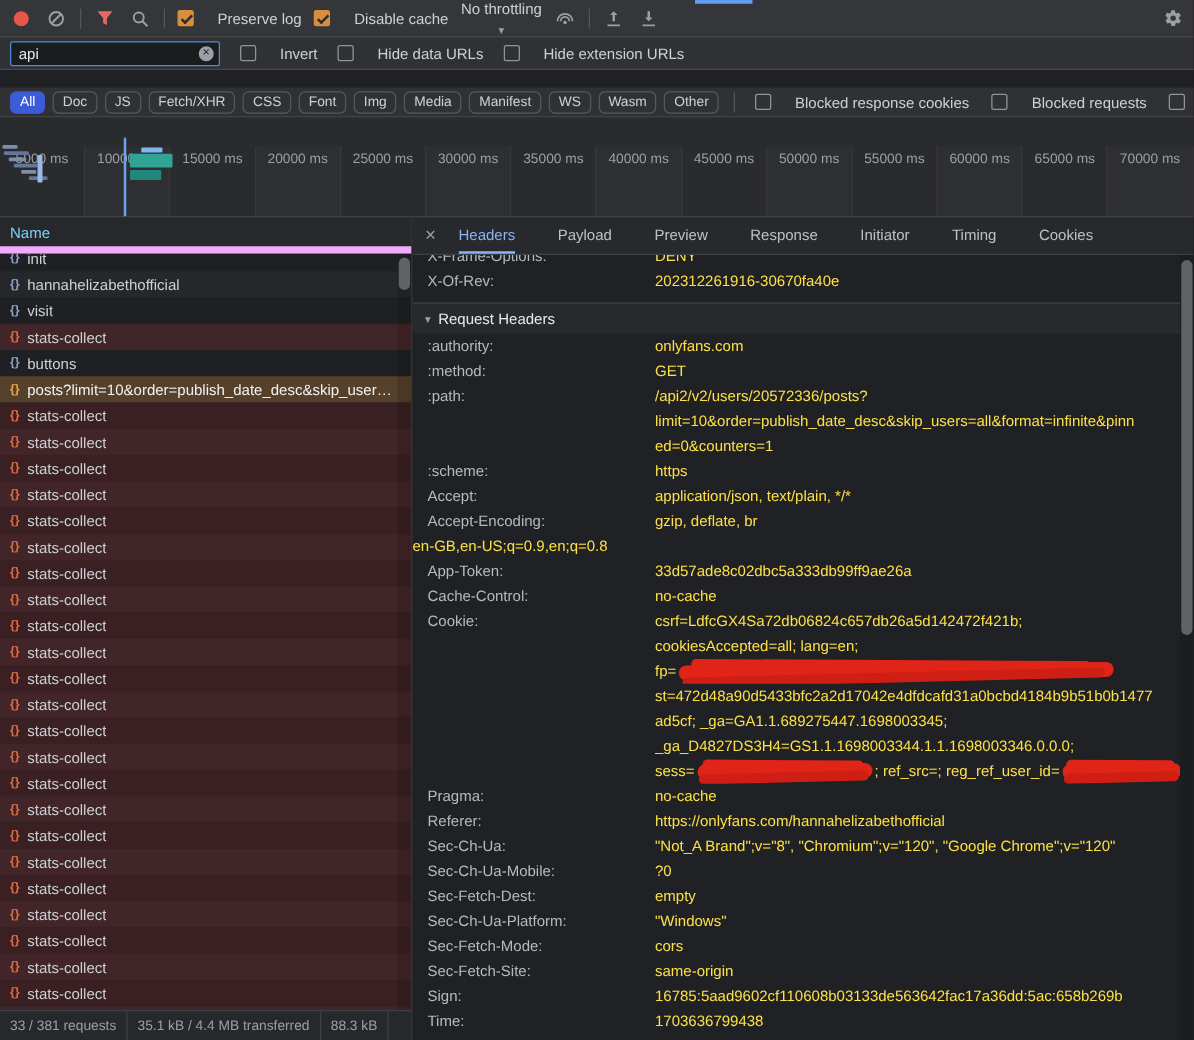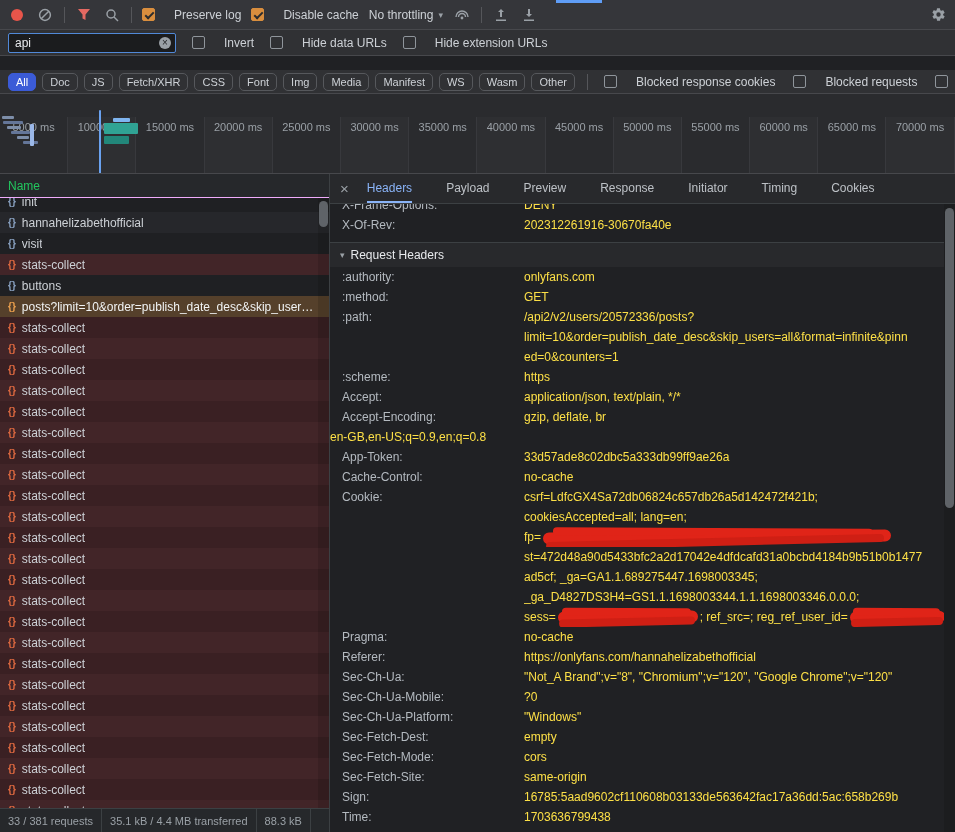--- a/index.html
+++ b/index.html
@@ -13,21 +13,21 @@
   .topstrip{position:absolute;top:0;left:556px;width:46px;height:3px;background:#5f9df6;}
   .tbtn{display:flex;align-items:center;justify-content:center;width:18px;height:18px;cursor:pointer;flex:0 0 auto;}
   .record{width:12px;height:12px;border-radius:50%;background:#e8554a;}
   .divider{width:1px;height:16px;background:#55565a;flex:0 0 1px;}
   .cb-wrap{display:inline-flex;align-items:center;gap:19px;color:#cdd1d6;font-size:12px;cursor:pointer;white-space:nowrap;}
   .cb{position:relative;width:13px;height:13px;border:1px solid #8f959b;border-radius:2px;background:transparent;
       display:inline-block;box-sizing:border-box;flex:0 0 13px;}
   .cb.checked{background:#d98e3e;border-color:#d98e3e;}
   .cb.checked::after{content:"";position:absolute;left:3.5px;top:0.5px;width:3px;height:7px;
       border:solid #2b2c2e;border-width:0 2px 2px 0;transform:rotate(45deg);}
-  .dropdown{display:flex;align-items:center;gap:5px;color:#cdd1d6;font-size:12px;cursor:pointer;white-space:nowrap;}
+  .dropdown{display:flex;align-items:center;gap:5px;color:#cdd1d6;font-size:12px;cursor:pointer;white-space:nowrap;flex-direction:column;}
   .caret{font-size:9px;color:#9aa0a6;}
   .spacer{flex:1;}
   .gear{cursor:pointer;}
 
   
   .filter-row{height:26px;background:#303134;border-bottom:1px solid #47484c;display:flex;align-items:center;
               gap:16px;padding:0 8px;flex:0 0 26px;box-sizing:border-box;}
   .finput-wrap{position:relative;flex:0 0 auto;}
   .filter-input{width:142px;height:18px;background:#1b1c1e;border:1px solid #5189d8;border-radius:2px;color:#e8eaed;
                 font-size:12px;padding:0 18px 0 6px;outline:none;font-family:inherit;box-sizing:content-box;}
@@ -51,21 +51,21 @@
   .ov-label{font-size:11px;color:#9aa0a6;line-height:16px;white-space:nowrap;}
   #overview-bars{position:absolute;left:0;top:16px;right:0;bottom:0;}
   .ov-bar{position:absolute;border-radius:1px;}
 
   
   .main{display:flex;flex:1;height:672px;overflow:hidden;}
 
   
   .left{width:330px;flex:0 0 330px;border-right:1px solid #3c4043;display:flex;flex-direction:column;background:#202124;
         position:relative;box-sizing:border-box;}
-  .name-header{height:23px;flex:0 0 23px;border-bottom:1px solid #f0abfc;background:#26282b;color:#22c55e;font-size:12px;
+  .name-header{height:23px;flex:0 0 23px;border-bottom:6px solid #f0abfc;background:#26282b;color:#7dd3fc;font-size:12px;
                display:flex;align-items:center;padding-left:8px;text-align:center;}
   .list-clip{flex:1;overflow:hidden;position:relative;}
   #request-list{margin-top:-7px;}
   .req-row{height:21px;display:flex;align-items:center;gap:6px;padding:0 14px 0 8px;font-size:12px;color:#cdd1d6;cursor:pointer;}
   .req-row.even{background:#1f2023;}
   .req-row.odd{background:#26272b;}
   .req-row.error.even{background:#3a2023;}
   .req-row.error.odd{background:#422528;}
   .req-row.selected{background:#55402b;color:#f1f3f4;}
   .req-icon{font-size:10px;font-weight:bold;color:#8aa2c2;flex:0 0 auto;}
@@ -522,29 +522,29 @@
                 <div class="hline"><span class="seg">"Not_A Brand";v="8", "Chromium";v="120", "Google Chrome";v="120"</span></div>
               </span>
             </div>
             <div class="hrow">
               <span class="hname">Sec-Ch-Ua-Mobile:</span>
               <span class="hval">
                 <div class="hline"><span class="seg">?0</span></div>
               </span>
             </div>
             <div class="hrow">
+              <span class="hname">Sec-Fetch-Dest:</span>
+              <span class="hval">
+                <div class="hline"><span class="seg">empty</span></div>
+              </span>
+            </div>
+            <div class="hrow">
               <span class="hname">Sec-Ch-Ua-Platform:</span>
               <span class="hval">
                 <div class="hline"><span class="seg">"Windows"</span></div>
-              </span>
-            </div>
-            <div class="hrow">
-              <span class="hname">Sec-Fetch-Dest:</span>
-              <span class="hval">
-                <div class="hline"><span class="seg">empty</span></div>
               </span>
             </div>
             <div class="hrow">
               <span class="hname">Sec-Fetch-Mode:</span>
               <span class="hval">
                 <div class="hline"><span class="seg">cors</span></div>
               </span>
             </div>
             <div class="hrow">
               <span class="hname">Sec-Fetch-Site:</span>

